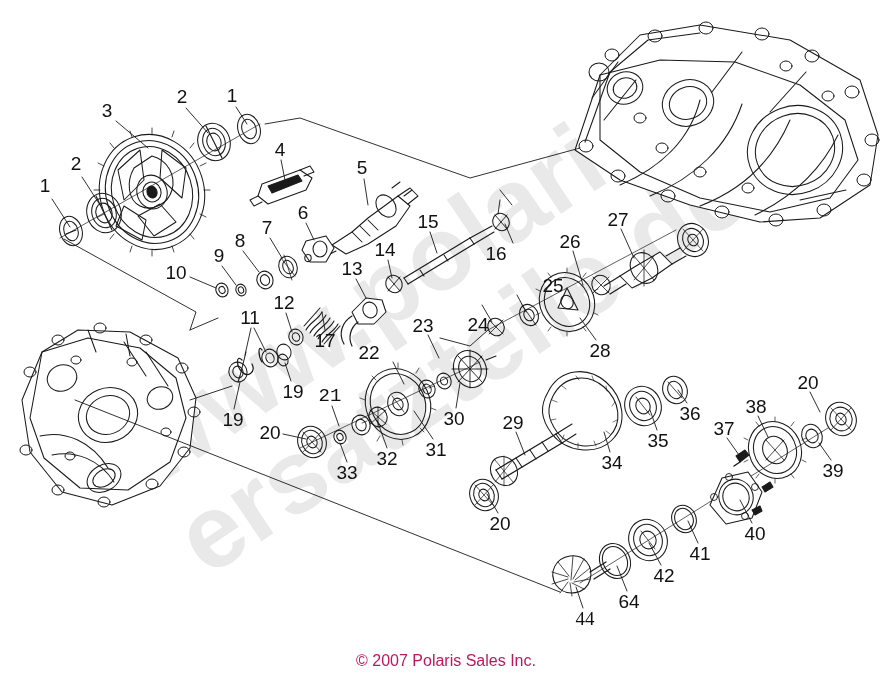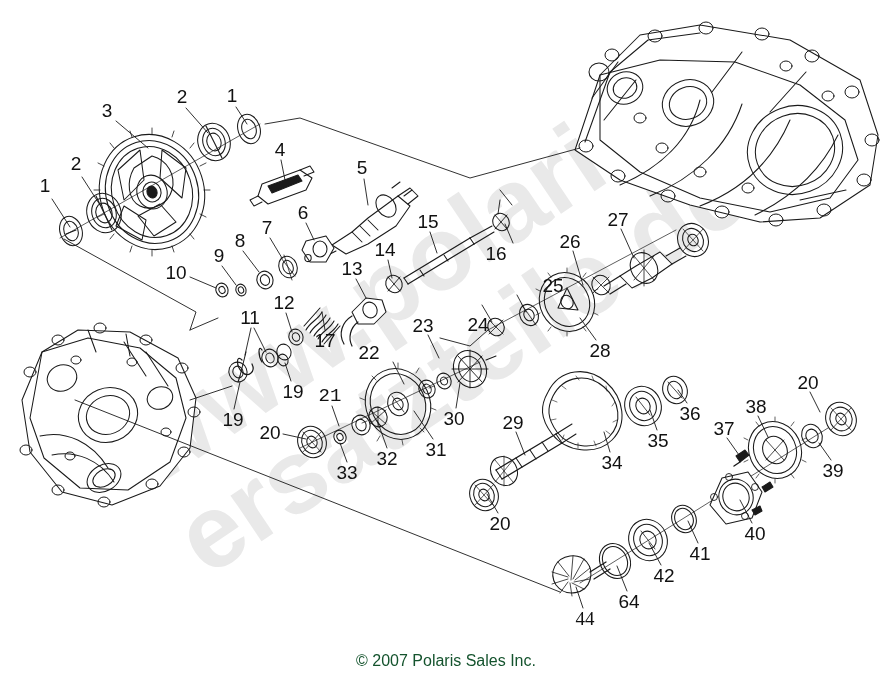--- a/index.html
+++ b/index.html
@@ -2,21 +2,21 @@
 <html><head>
 <meta charset="utf-8">
 <style>
   html,body{margin:0;padding:0;background:#ffffff;}
   body{width:892px;height:685px;overflow:hidden;font-family:"Liberation Sans",sans-serif;}
   #stage{position:relative;width:892px;height:685px;background:#fff;}
   #stage svg.layer{position:absolute;left:0;top:0;width:892px;height:685px;}
   .callout{position:absolute;font-family:"Liberation Sans",sans-serif;font-size:19px;color:#111;
            line-height:1;white-space:nowrap;transform:translate(-50%,-50%);}
   #copyright{position:absolute;left:446px;top:661px;transform:translate(-50%,-50%);
-             font-size:16px;color:#14532d;white-space:nowrap;}
+             font-size:16px;color:#be185d;white-space:nowrap;}
   .wm{font-family:"Liberation Sans",sans-serif;font-weight:bold;fill:#e9e9e9;}
 </style>
 </head>
 <body>
 
 <div id="stage">
 
   <svg class="layer" viewBox="0 0 892 685">
     <g transform="rotate(-34 446 342)">
       <text class="wm" x="446" y="300" font-size="104" text-anchor="middle">www.polaris-</text>

